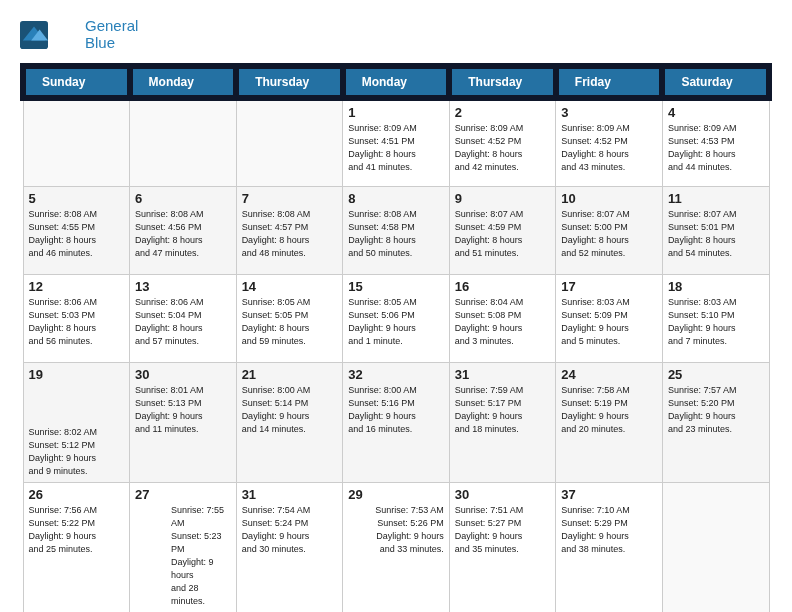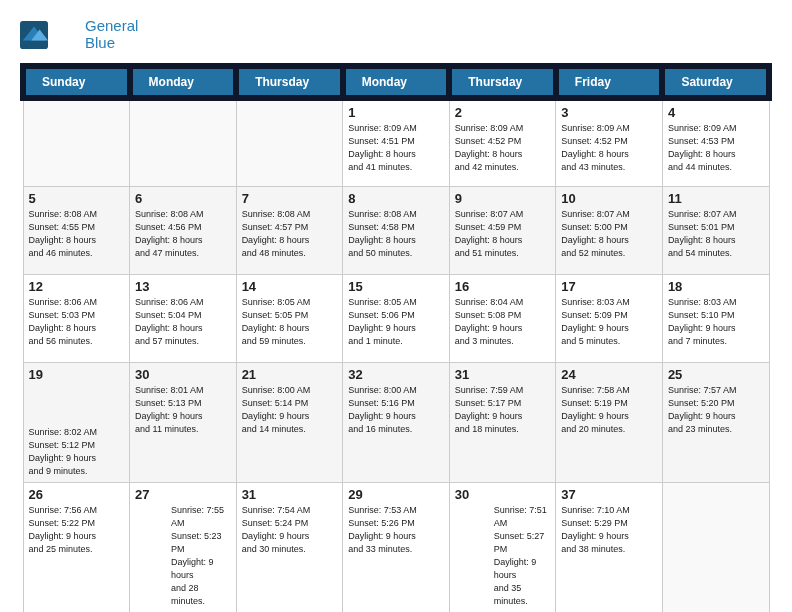--- a/index.html
+++ b/index.html
@@ -335,28 +335,28 @@
           </td>
           <td>
             <span class="day-num">31</span>
             <div class="day-info" style="white-space: pre-line;">Sunrise: 7:54 AM
 Sunset: 5:24 PM
 Daylight: 9 hours
 and 30 minutes.</div>
           </td>
           <td>
             <span class="day-num">29</span>
-            <div class="day-info" style="white-space: pre-line;">Sunrise: 7:53 AM
+            <div class="day-info" style="white-space: pre-line; text-align: right;">Sunrise: 7:53 AM
 Sunset: 5:26 PM
 Daylight: 9 hours
 and 33 minutes.</div>
           </td>
           <td>
             <span class="day-num">30</span>
-            <div class="day-info" style="white-space: pre-line; margin-left: 39px;">Sunrise: 7:51 AM
+            <div class="day-info" style="white-space: pre-line;">Sunrise: 7:51 AM
 Sunset: 5:27 PM
 Daylight: 9 hours
 and 35 minutes.</div>
           </td>
           <td>
             <span class="day-num">37</span>
             <div class="day-info" style="white-space: pre-line;">Sunrise: 7:10 AM
 Sunset: 5:29 PM
 Daylight: 9 hours
 and 38 minutes.</div>

